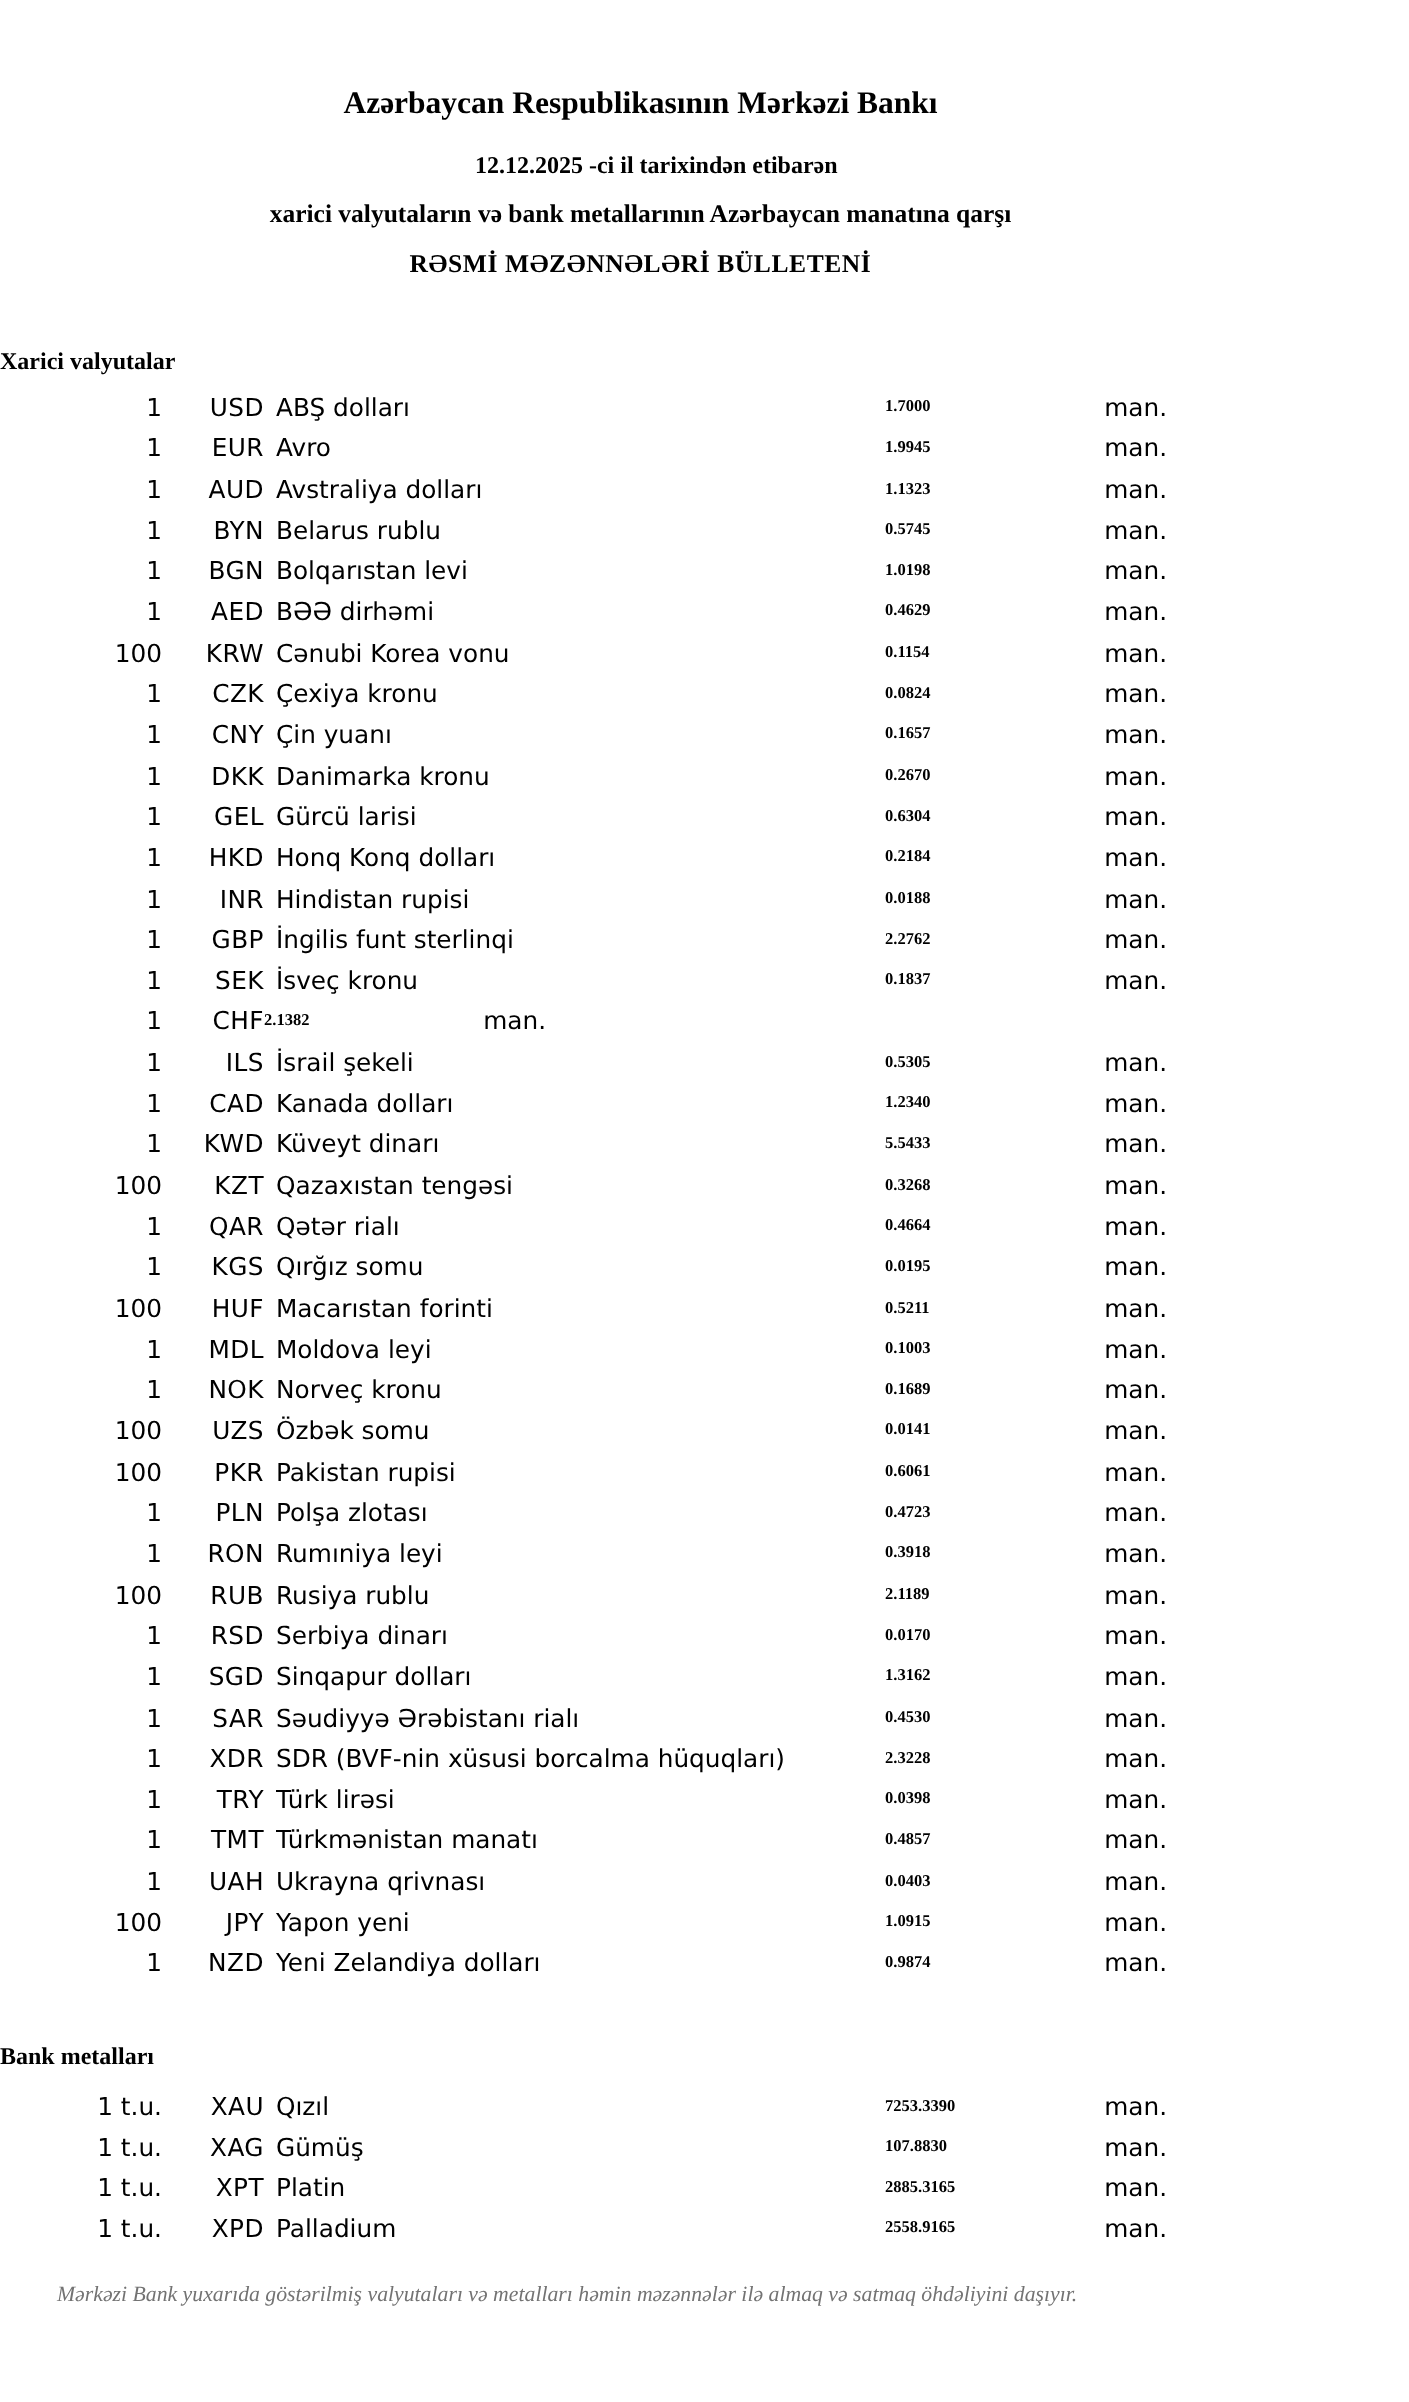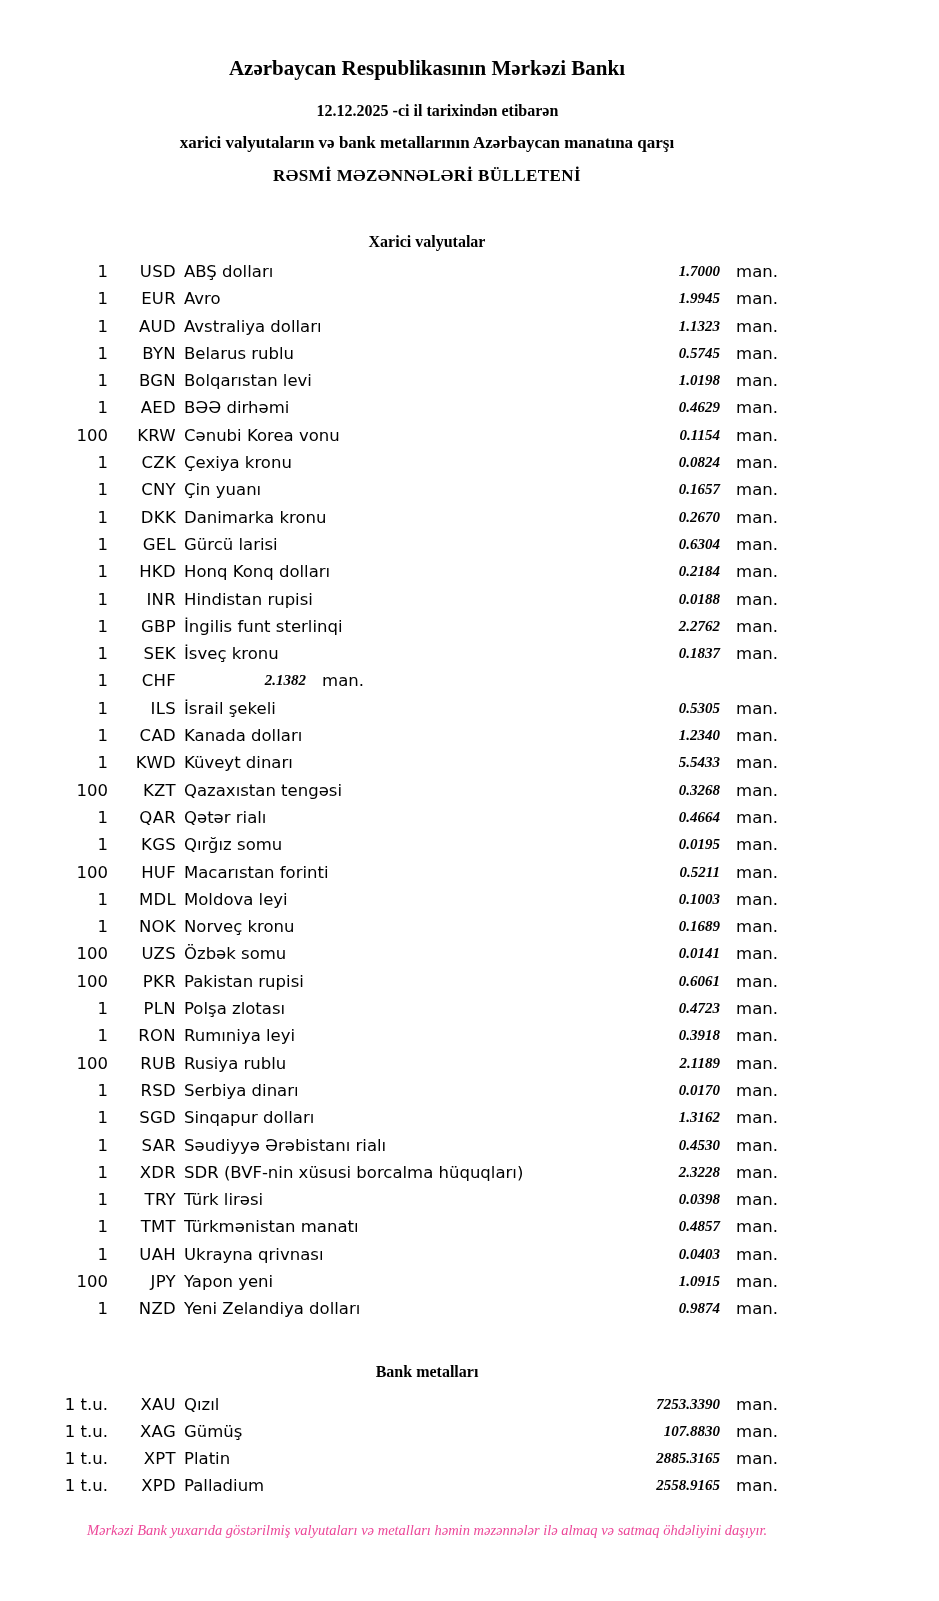--- a/index.html
+++ b/index.html
@@ -19,58 +19,56 @@
     padding-top: 56px;
     font-family: "Liberation Serif", serif;
     font-weight: bold;
   }
   .bank-name { font-size: 21px; }
   .date-line { font-size: 16px; margin-top: 21px; margin-left: 21px; }
   .subject-line { font-size: 17px; margin-top: 13px; }
   .bulletin-title { font-size: 17px; margin-top: 13px; letter-spacing: 0.4px; }
 
   .section-title {
-    text-align: center;
     font-family: "Liberation Serif", serif;
     font-weight: bold;
     font-size: 16px;
   }
   .currencies-title { margin-top: 47px; margin-bottom: 7px; }
   .metals-title { margin-top: 40px; margin-bottom: 10px; }
 
   .rates { padding-left: 56px; padding-right: 76px; }
   .rate-row {
     display: flex;
     height: 27.3px;
     line-height: 27.3px;
     font-size: 16.5px;
     white-space: nowrap;
   }
   .qty   { width: 52px; text-align: right; flex: 0 0 auto; }
   .code  { width: 62px; text-align: right; margin-left: 6px; flex: 0 0 auto; letter-spacing: 0.3px; }
   .name  { flex: 1 1 auto; margin-left: 8px; text-align: left; overflow: hidden; }
   .rate  {
-    width: 130px; text-align: right; flex: 0 0 auto;
+    width: 130px; text-align: left; flex: 0 0 auto;
     font-family: "Liberation Serif", serif;
-    font-style: italic;
     font-weight: bold;
-    font-size: 15px;
+    font-size: 11px;
   }
   .man   { width: 46px; margin-left: 12px; flex: 0 0 auto; text-align: right; }
 
   .footer-note {
     position: absolute;
     left: 38px;
     right: 38px;
     bottom: 62px;
-    text-align: center;
+    text-align: left;
     font-family: "Liberation Serif", serif;
     font-style: italic;
     font-size: 14.5px;
-    color: #ec4899;
+    color: #737373;
   }
 </style>
 </head>
 <body>
 
 <div class="page">
 
   <div class="header">
     <div class="bank-name">Azərbaycan Respublikasının Mərkəzi Bankı</div>
     <div class="date-line">12.12.2025 -ci il tarixindən etibarən</div>

